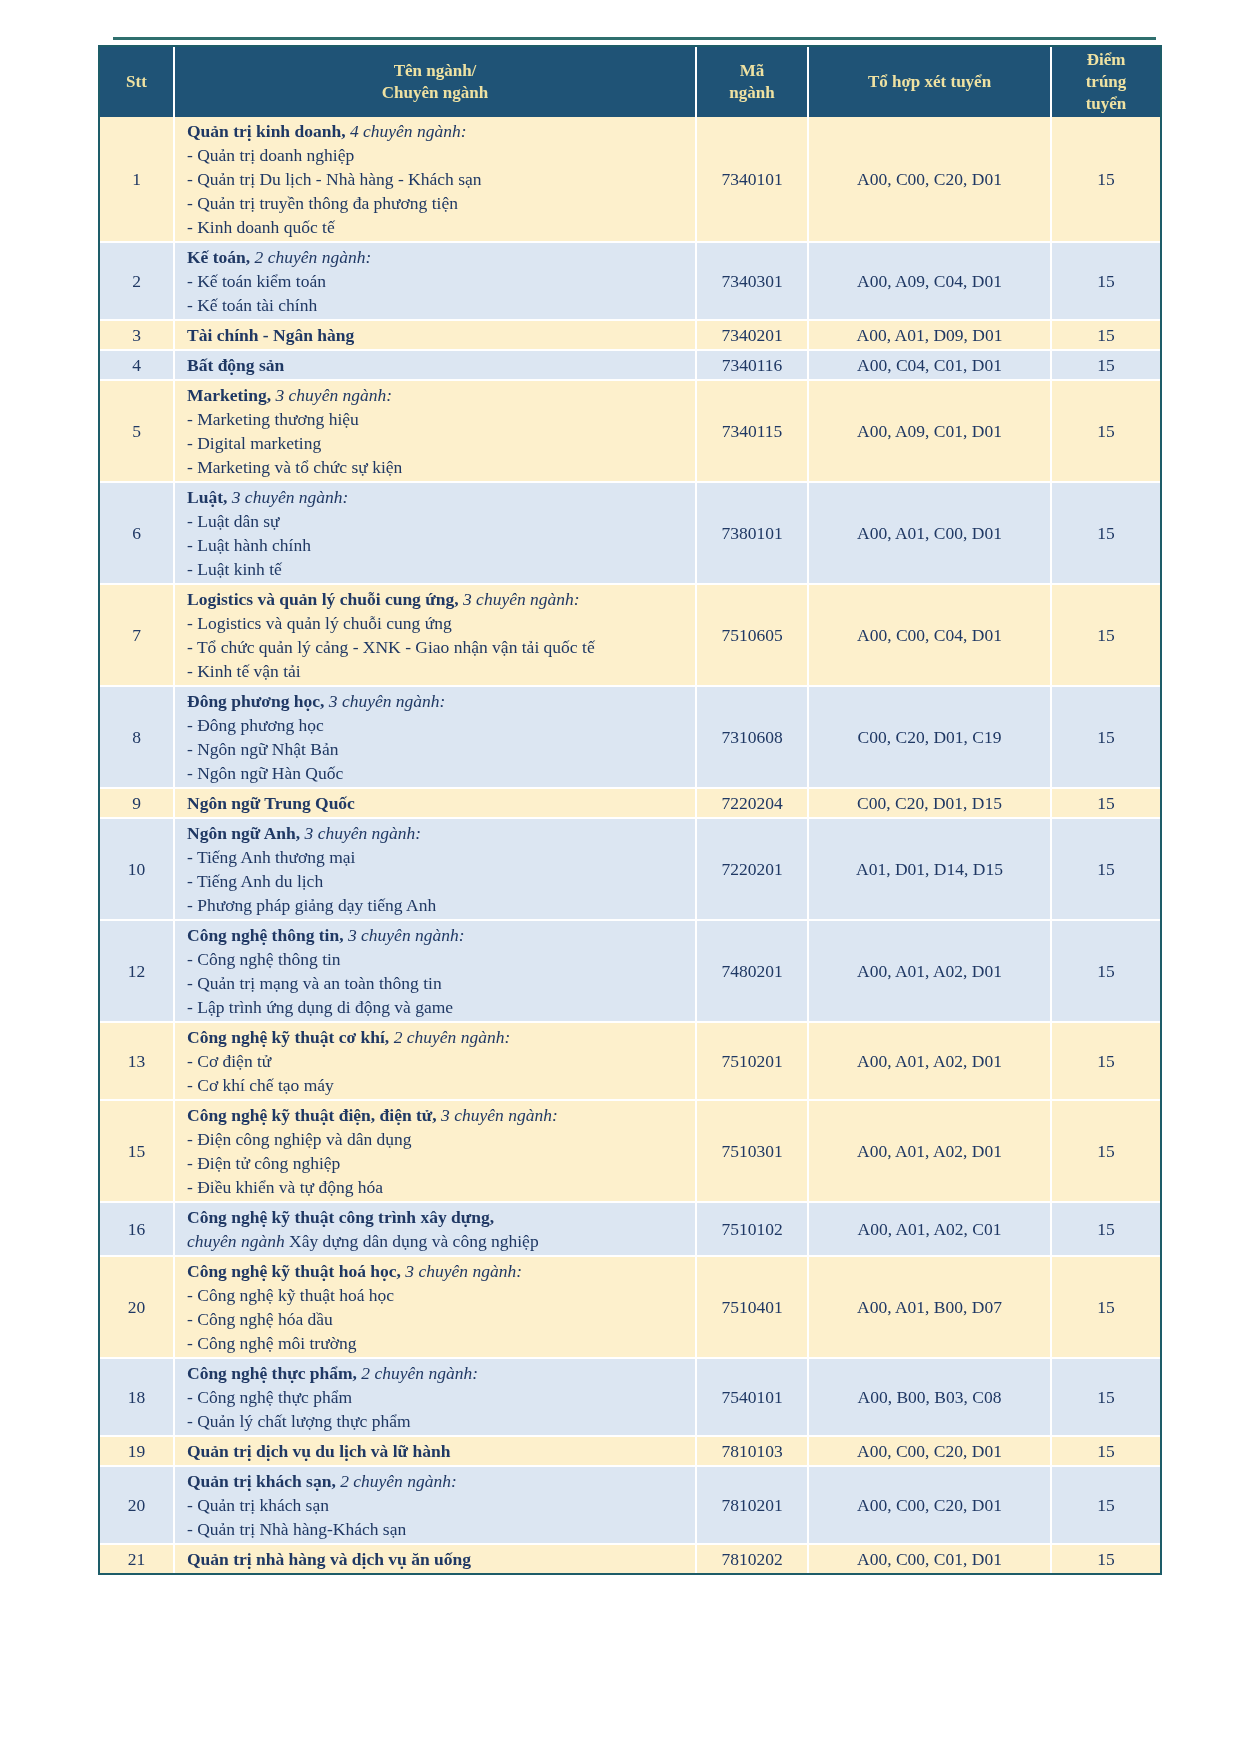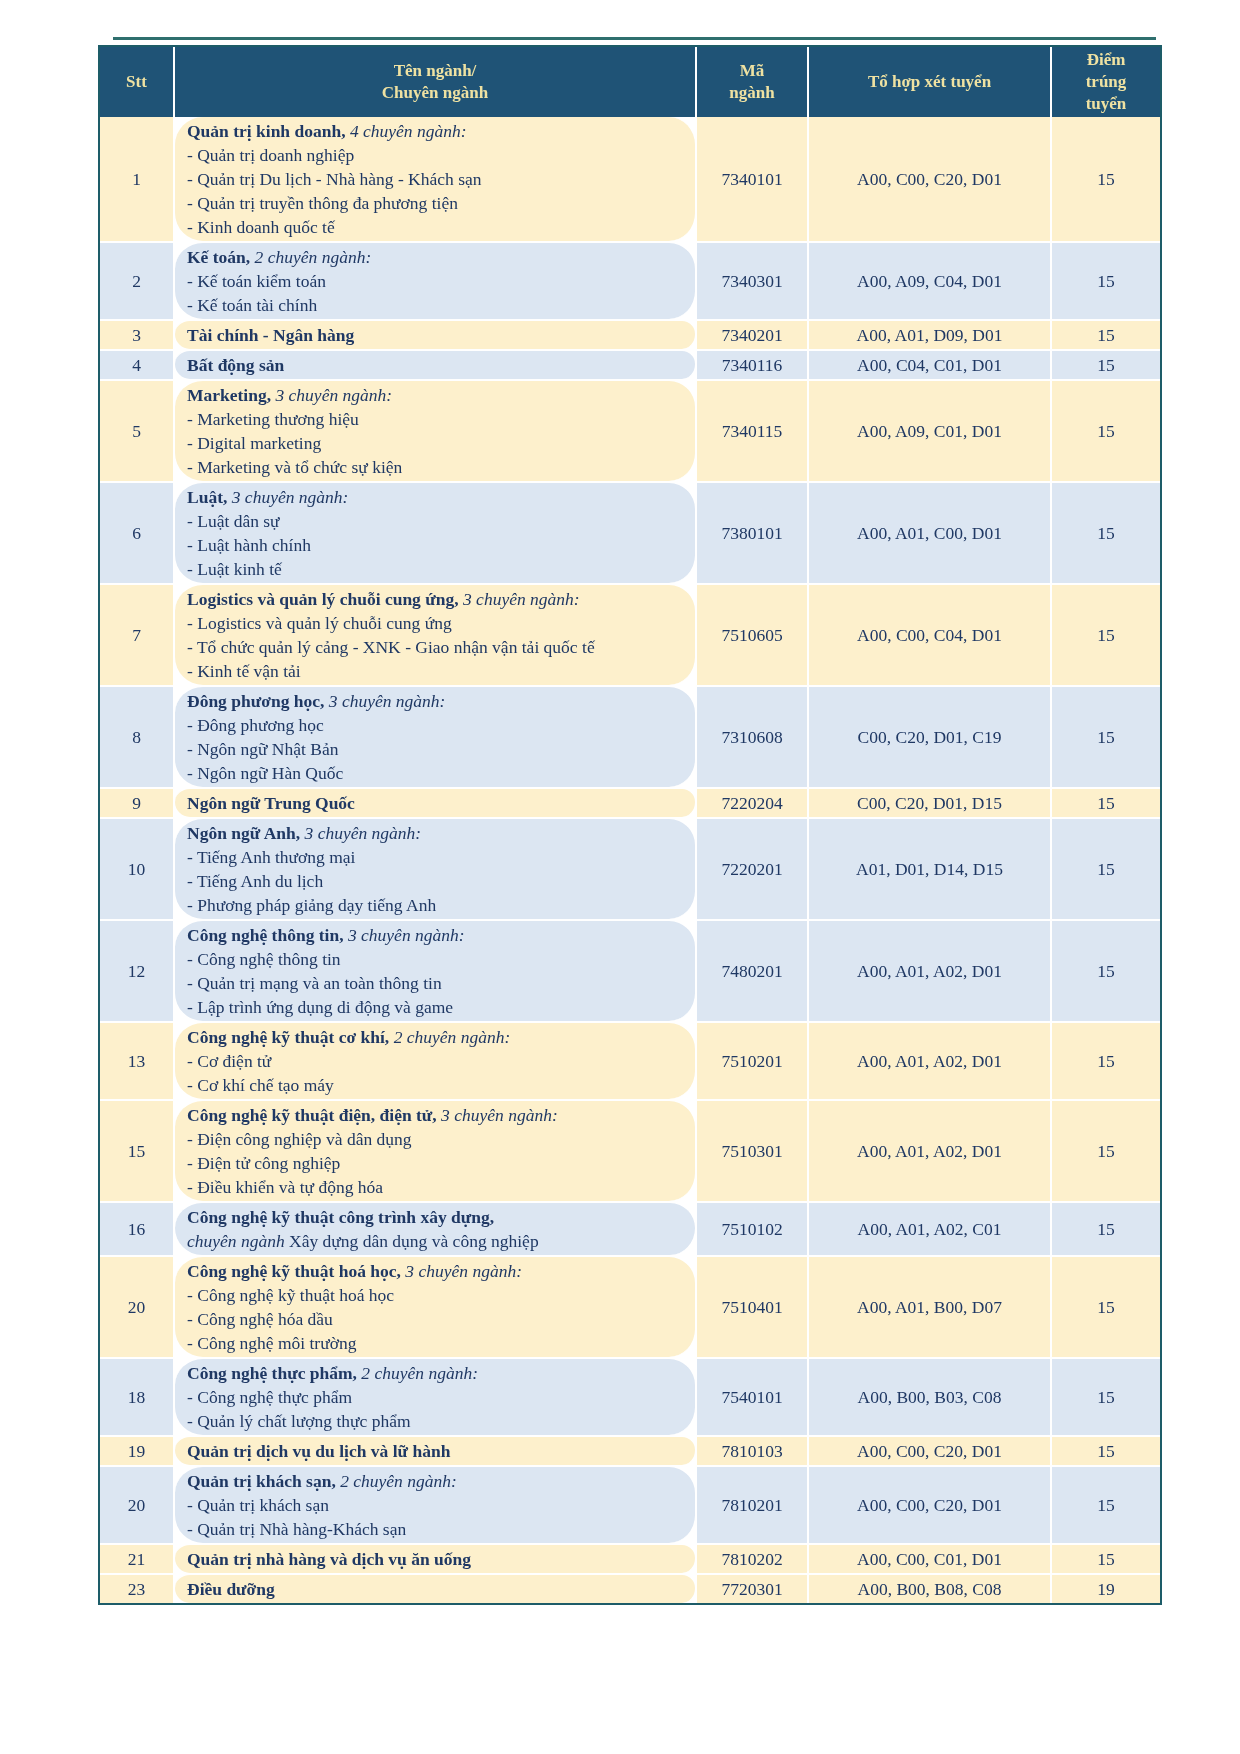--- a/index.html
+++ b/index.html
@@ -48,21 +48,21 @@
     border-right:2px solid var(--grid,#ffffff);
     border-top:2px solid var(--grid,#ffffff);
   }
   td:last-child { border-right:none; }
   tbody tr:first-child td { border-top:none; }
 
   tbody tr.odd  td { background:var(--cream,#fdf0cc); }
   tbody tr.even td { background:var(--blue,#dce6f2);margin-top:48px; }
 
   td.c { text-align:center; }
-  td.name { text-align:left; padding-left:12px; padding-right:10px;border-radius:28px; }
+  td.name { text-align:left; padding-left:12px; padding-right:10px; }
   .nm-line { white-space:nowrap; }
   .b { font-weight:bold; }
   .i { font-style:italic; }
 </style>
 </head>
 <body>
 
 <div class="page">
   <div class="top-rule"></div>
 
@@ -289,24 +289,15 @@
         </tr>
         <tr class="odd">
           <td class="c">21</td>
           <td class="name">
             <div class="nm-line"><span class="b">Quản trị nhà hàng và dịch vụ ăn uống</span></div>
           </td>
           <td class="c">7810202</td>
           <td class="c">A00, C00, C01, D01</td>
           <td class="c">15</td>
         </tr>
-        <tr class="odd">
-          <td class="c">23</td>
-          <td class="name">
-            <div class="nm-line"><span class="b">Điều dưỡng</span></div>
-          </td>
-          <td class="c">7720301</td>
-          <td class="c">A00, B00, B08, C08</td>
-          <td class="c">19</td>
-        </tr>
       </tbody>
   </table>
 </div>
 
 </body></html>

